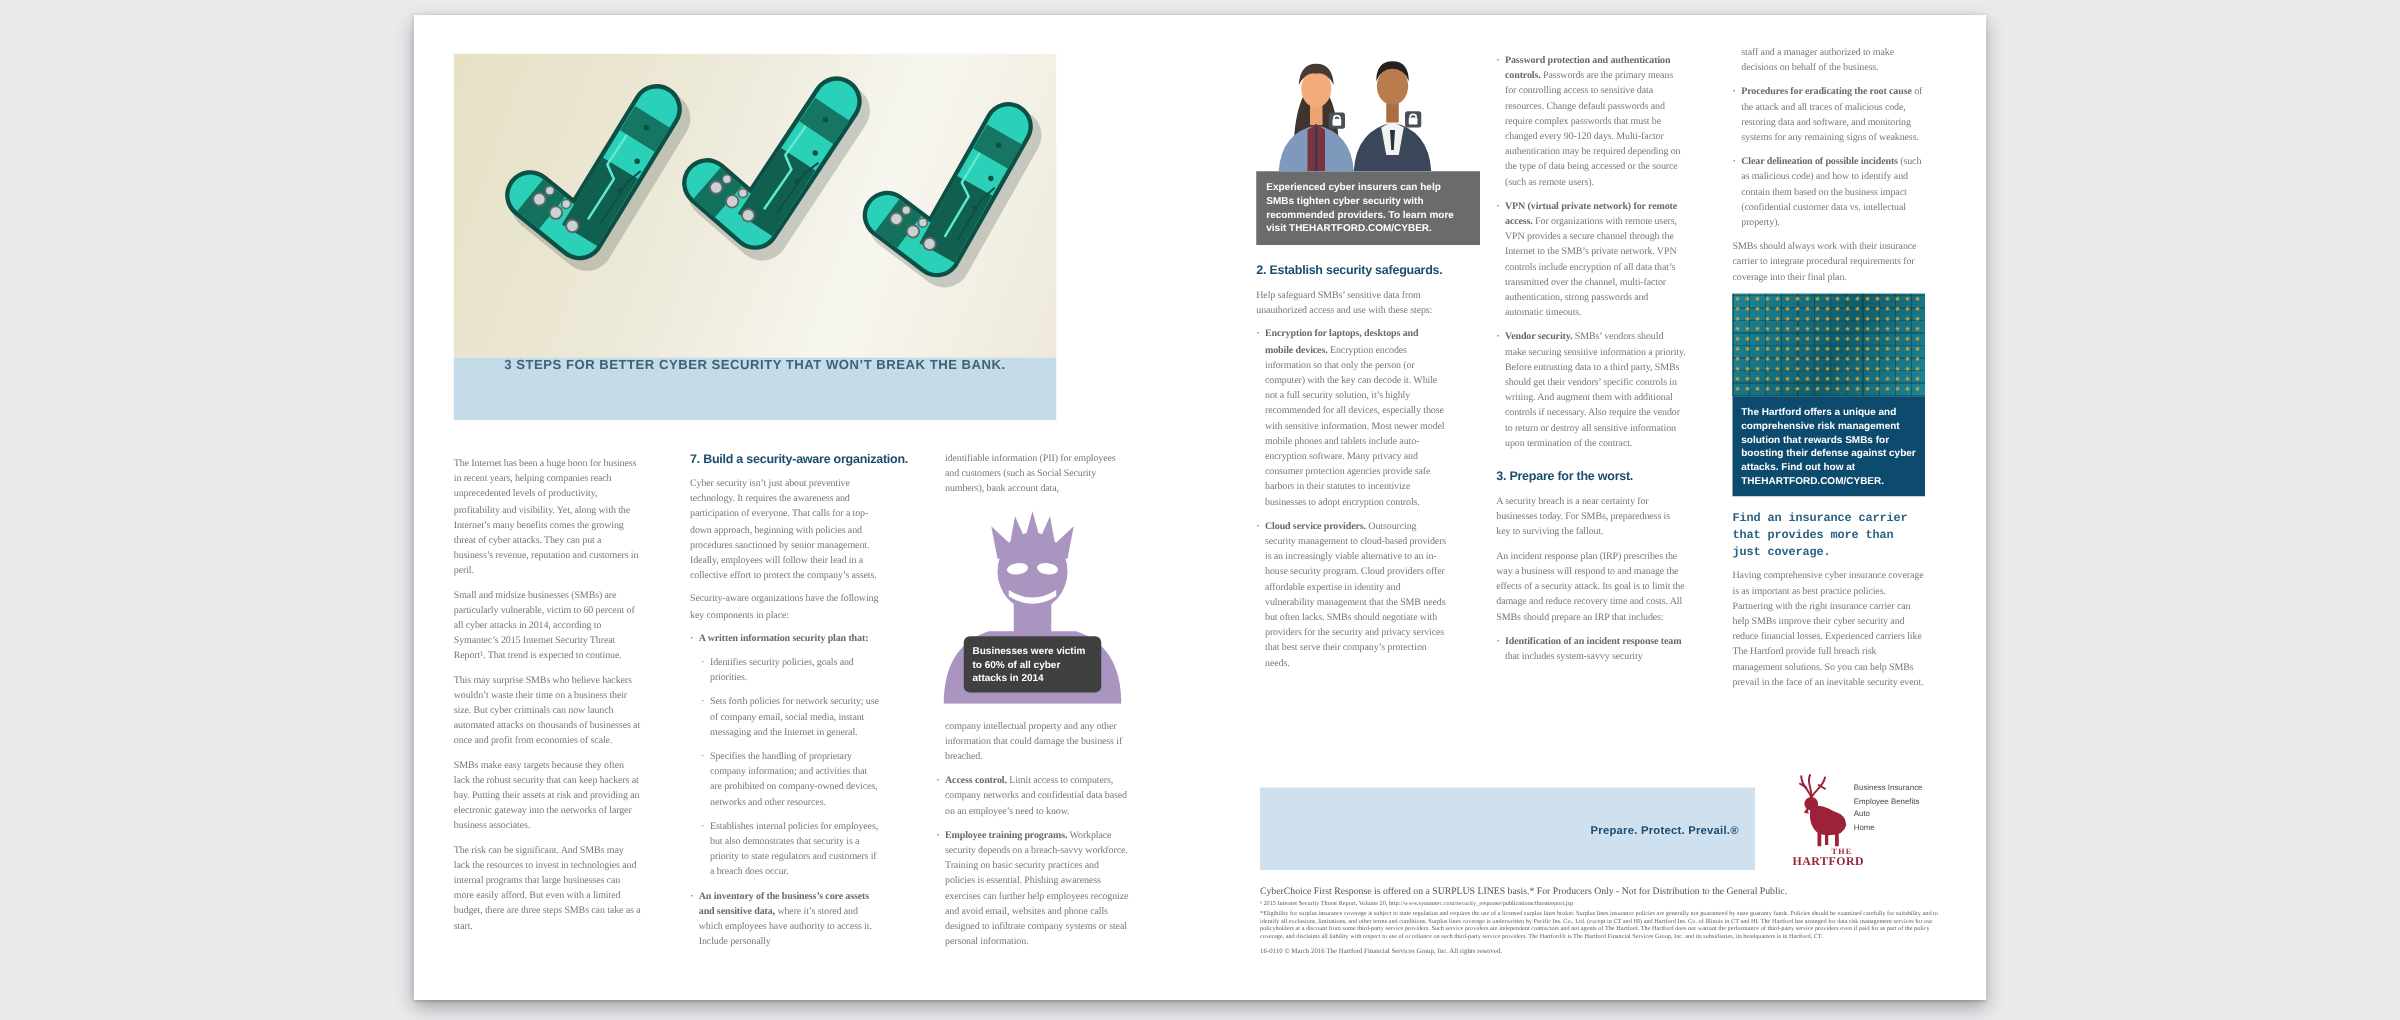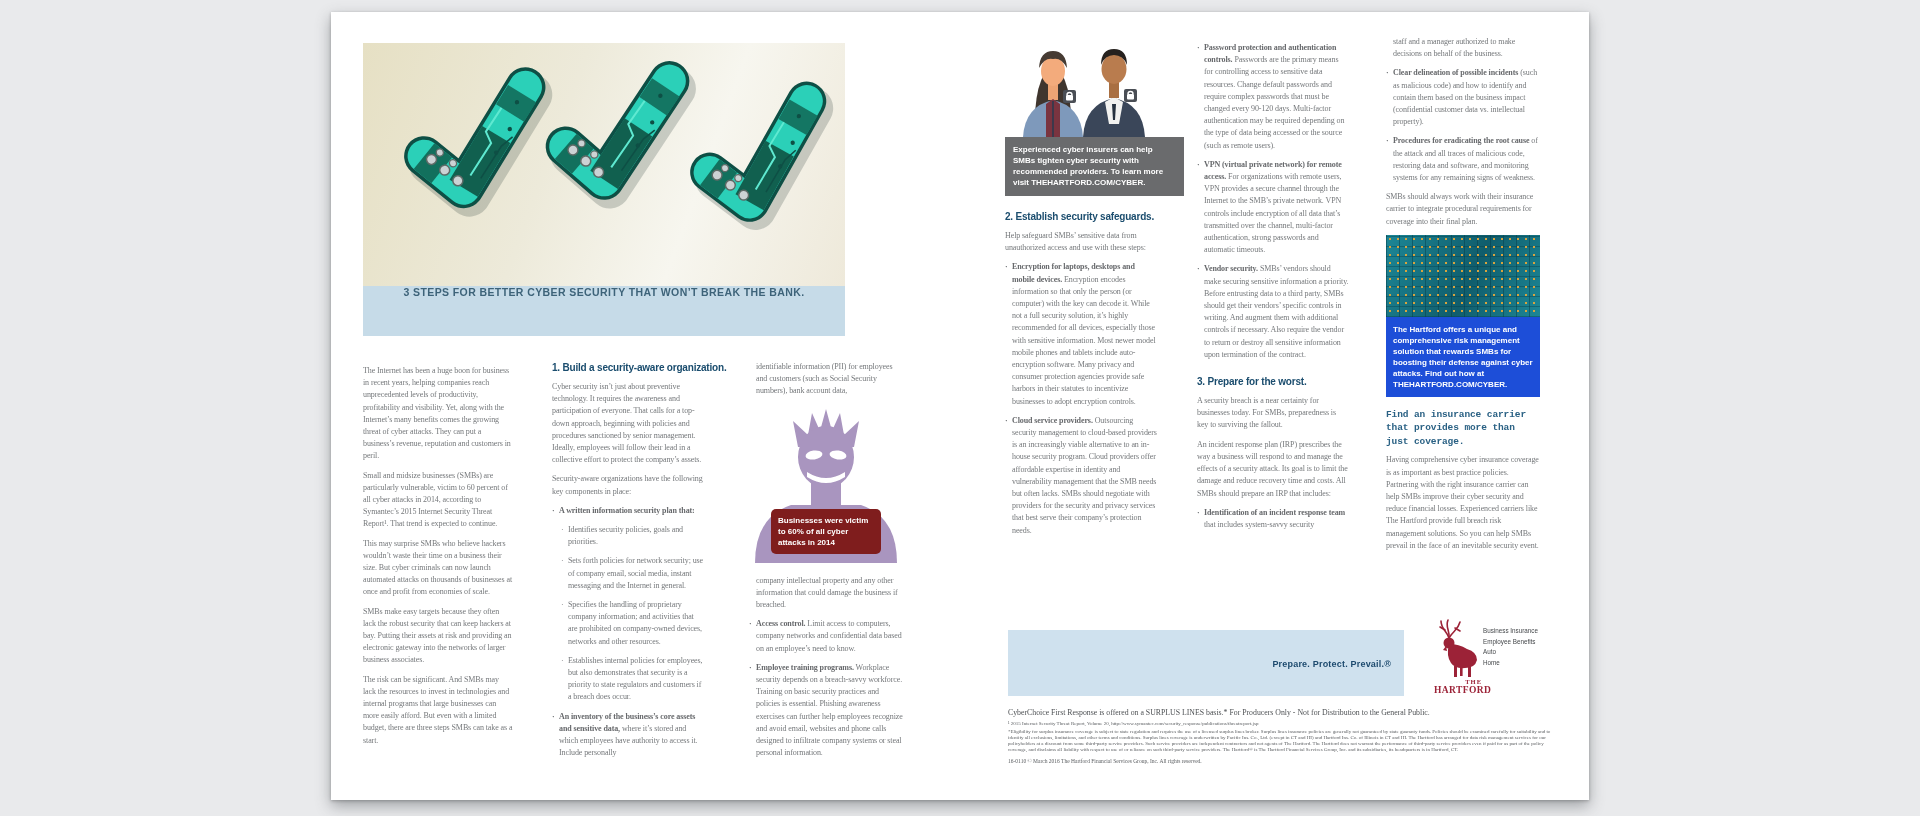--- a/index.html
+++ b/index.html
@@ -45,35 +45,35 @@
   .bullet::before{content:"·";position:absolute;left:0;top:0;font-weight:bold;color:#75787b;}
   .sub{position:relative;padding-left:7px;margin:0 0 7px 9px;}
   .sub::before{content:"·";position:absolute;left:0;top:0;color:#75787b;}
   .cont{padding-left:7px;margin:0 0 7px 0;}
   
   .hacker-wrap{position:relative;height:160px;margin:4px 0 10px 0;}
   .note-box{
     background:#636466;color:#ffffff;font-family:"Liberation Sans",sans-serif;
     font-weight:bold;font-size:8px;line-height:11px;letter-spacing:0;
   }
-  .hacker-note{position:absolute;left:22px;top:104px;width:96px;padding:6px 7px;border-radius:5px;background:#7f1d1d;}
+  .hacker-note{position:absolute;left:22px;top:104px;width:96px;padding:6px 7px;border-radius:5px;background:#404040;}
   .advisors{height:103px;position:relative;}
   .advisor-note{width:164px;padding:7px 7px 8px 8px;background:#6a6b6d;}
   .mt14{margin-top:14px;}
   .circuit-img{
     height:82px;margin-top:5px;
     background-color:#16727f;
     background-image:
       radial-gradient(circle,#d9a43e 1.1px,rgba(0,0,0,0) 1.5px),
       repeating-linear-gradient(90deg,rgba(6,60,72,.5) 0 1px,transparent 1px 13px),
       repeating-linear-gradient(0deg,rgba(6,60,72,.4) 0 1px,transparent 1px 10px),
       linear-gradient(115deg,#1d8796 0%,#105d6c 55%,#1d8796 100%);
     background-size:8px 8px,auto,auto,auto;
   }
-  .circuit-note{width:140px;padding:7px;background:#1d4ed8;}
+  .circuit-note{width:140px;padding:7px;background:#0c4a6e;}
   .h-close{
     font-family:Liberation Mono, monospace;font-weight:bold;color:#2a6184;
     font-size:9.5px;line-height:13.5px;letter-spacing:-0.1px;margin:11px 0 6px 0;
   }
   
   .cta-bar{position:absolute;left:677px;top:618px;width:396px;height:66px;background:#cfe1ee;}
   .cta-text{position:absolute;left:15px;top:12px;font-size:13px;line-height:20px;color:#5b6b77;}
   .cta-link{font-family:"Liberation Sans",sans-serif;font-weight:bold;font-size:11.5px;letter-spacing:.3px;color:#17445f;}
   .tagline{
     position:absolute;right:13px;top:29px;font-family:"Liberation Sans",sans-serif;
@@ -135,21 +135,21 @@
 
     <div class="col c1">
       <p>The Internet has been a huge boon for business in recent years, helping companies reach unprecedented levels of productivity, profitability and visibility. Yet, along with the Internet’s many benefits comes the growing threat of cyber attacks. They can put a business’s revenue, reputation and customers in peril.</p>
       <p>Small and midsize businesses (SMBs) are particularly vulnerable, victim to 60 percent of all cyber attacks in 2014, according to Symantec’s 2015 Internet Security Threat Report¹. That trend is expected to continue.</p>
       <p>This may surprise SMBs who believe hackers wouldn’t waste their time on a business their size. But cyber criminals can now launch automated attacks on thousands of businesses at once and profit from economies of scale.</p>
       <p>SMBs make easy targets because they often lack the robust security that can keep hackers at bay. Putting their assets at risk and providing an electronic gateway into the networks of larger business associates.</p>
       <p>The risk can be significant. And SMBs may lack the resources to invest in technologies and internal programs that large businesses can more easily afford. But even with a limited budget, there are three steps SMBs can take as a start.</p>
     </div>
 
     <div class="col c2">
-      <div class="h-step">1. Build a security-aware organization.</div>
+      <div class="h-step">7. Build a security-aware organization.</div>
       <p>Cyber security isn’t just about preventive technology. It requires the awareness and participation of everyone. That calls for a top-down approach, beginning with policies and procedures sanctioned by senior management. Ideally, employees will follow their lead in a collective effort to protect the company’s assets.</p>
       <p>Security-aware organizations have the following key components in place:</p>
       <div class="bullet">
         <span class="lead">A written information security plan that:</span>
       </div>
       <div class="sub">Identifies security policies, goals and priorities.</div>
       <div class="sub">Sets forth policies for network security; use of company email, social media, instant messaging and the Internet in general.</div>
       <div class="sub">Specifies the handling of proprietary company information; and activities that are prohibited on company-owned devices, networks and other resources.</div>
       <div class="sub">Establishes internal policies for employees, but also demonstrates that security is a priority to state regulators and customers if a breach does occur.</div>
       <div class="bullet">
@@ -246,26 +246,26 @@
       <p>An incident response plan (IRP) prescribes the way a business will respond to and manage the effects of a security attack. Its goal is to limit the damage and reduce recovery time and costs. All SMBs should prepare an IRP that includes:</p>
       <div class="bullet">
         <span class="lead">Identification of an incident response team</span>
         <span>that includes system-savvy security</span>
       </div>
     </div>
 
     <div class="col c6">
       <p class="cont">staff and a manager authorized to make decisions on behalf of the business.</p>
       <div class="bullet">
+        <span class="lead">Procedures for eradicating the root cause</span>
+        <span>of the attack and all traces of malicious code, restoring data and software, and monitoring systems for any remaining signs of weakness.</span>
+      </div>
+      <div class="bullet">
         <span class="lead">Clear delineation of possible incidents</span>
         <span>(such as malicious code) and how to identify and contain them based on the business impact (confidential customer data vs. intellectual property).</span>
-      </div>
-      <div class="bullet">
-        <span class="lead">Procedures for eradicating the root cause</span>
-        <span>of the attack and all traces of malicious code, restoring data and software, and monitoring systems for any remaining signs of weakness.</span>
       </div>
       <p>SMBs should always work with their insurance carrier to integrate procedural requirements for coverage into their final plan.</p>
       <div class="circuit-img"></div>
       <div class="note-box circuit-note">
         <span>The Hartford offers a unique and comprehensive risk management solution that rewards SMBs for boosting their defense against cyber attacks. Find out how at THEHARTFORD.COM/CYBER.</span>
       </div>
       <div class="h-close">Find an insurance carrier that provides more than just coverage.</div>
       <p>Having comprehensive cyber insurance coverage is as important as best practice policies. Partnering with the right insurance carrier can help SMBs improve their cyber security and reduce financial losses. Experienced carriers like The Hartford provide full breach risk management solutions. So you can help SMBs prevail in the face of an inevitable security event.</p>
     </div>
 

